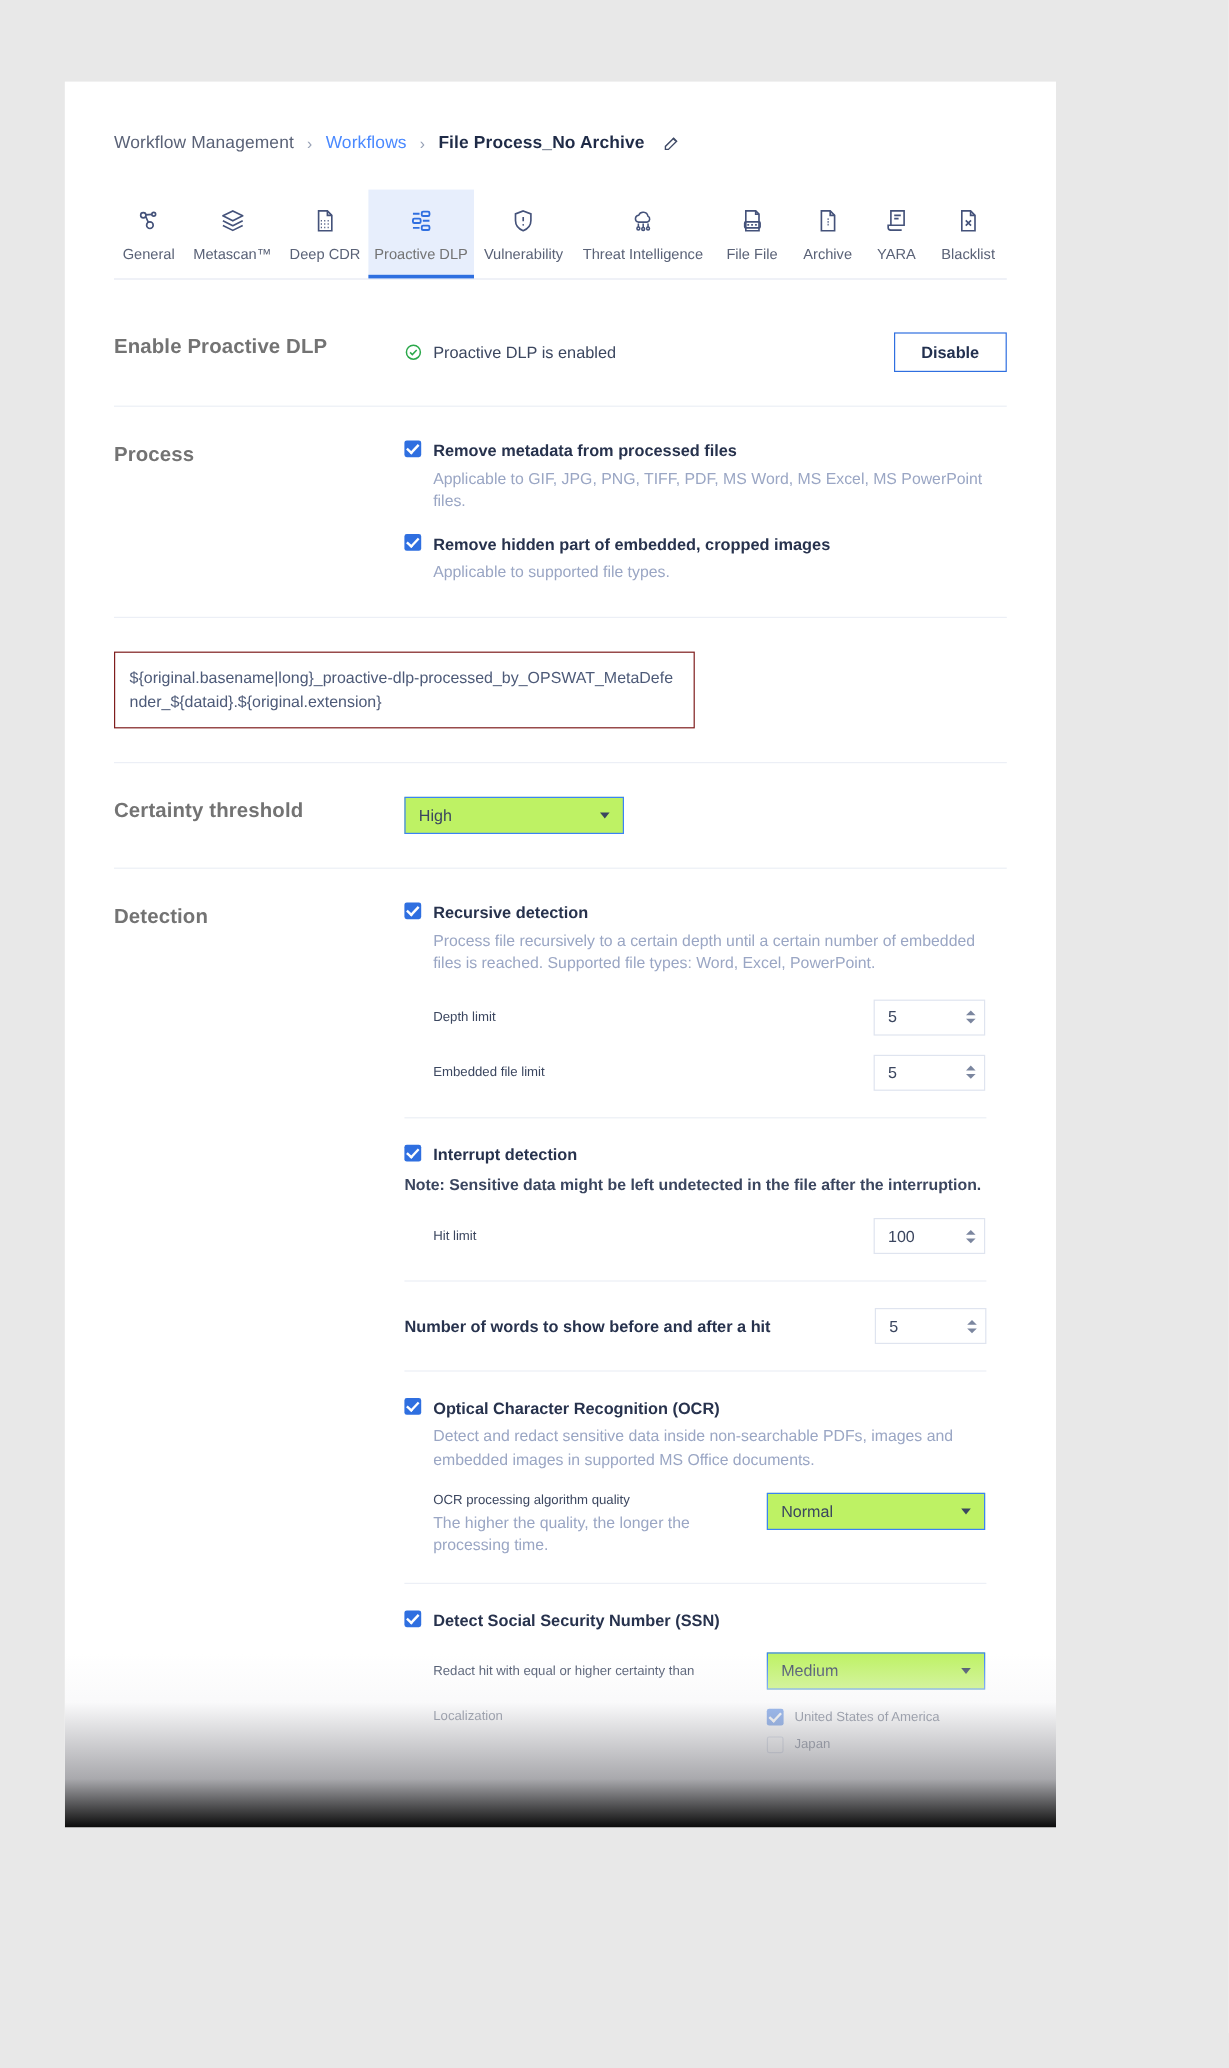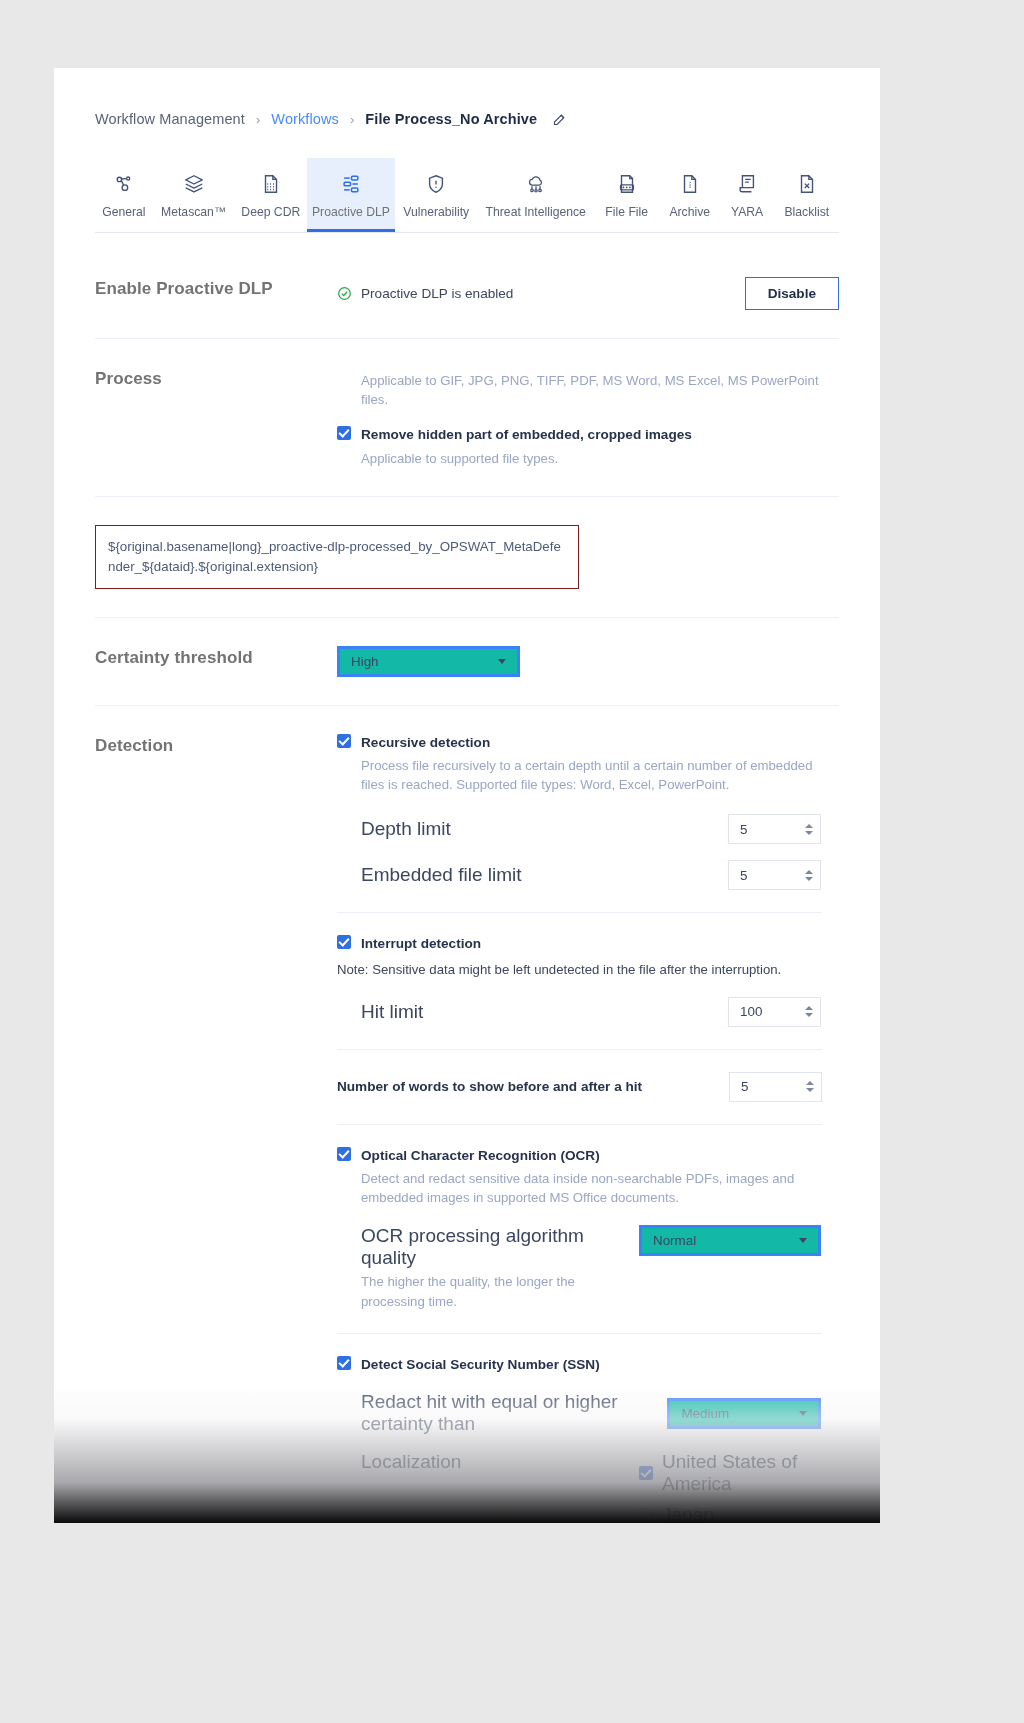--- a/index.html
+++ b/index.html
@@ -71,47 +71,47 @@
   .cb.on:after {
     content:""; position:absolute; left:4px; top:1px;
     width:4px; height:8px; border:solid #fff; border-width:0 2px 2px 0;
     transform:rotate(43deg);
   }
   .cb.off { background:#fff; border:1px solid #c3cbdd; }
 
   .chk-row { display:flex; align-items:flex-start; gap:10px; }
   .chk-row .t { font-size:13.6px; font-weight:bold; color:#27324d; line-height:1.35; }
   .hint { color:#9aa6c4; font-size:13.2px; line-height:1.45; margin-top:4px; }
-  .hint.dk { color:#3b465f; }
+  .hint.dk { color:#3b465f;font-weight:bold; }
   .ind { margin-left:24px; }
 
   .textarea {
     border:1px solid #7f1d1d; padding:11px 12px;
     font-size:13.3px; color:#4d5a78; line-height:1.5;
     width:484px; word-break:break-all;
   }
 
   .select {
-    border:3px solid #3b82f6; background:#14b8a6;
+    border:1px solid #3b82f6; background:#bef264;
     height:31px; display:flex; align-items:center; justify-content:space-between;
     padding:0 11px; font-size:13.4px; color:#3b465f; cursor:pointer;
   }
   .select .car { border-left:4.5px solid transparent; border-right:4.5px solid transparent; border-top:5px solid #3b465f; }
 
   .spin {
     border:1px solid #dfe4ef; background:#fff; width:93px; height:30px;
     display:flex; align-items:center; justify-content:space-between;
     padding:0 7px 0 11px; font-size:13.4px; color:#3b465f;
   }
   .spin .arrows { display:flex; flex-direction:column; gap:3px; cursor:pointer; }
   .spin .up { border-left:4px solid transparent; border-right:4px solid transparent; border-bottom:4.5px solid #7b869f; }
   .spin .dn { border-left:4px solid transparent; border-right:4px solid transparent; border-top:4.5px solid #7b869f; }
 
   .field-row { display:flex; align-items:center; justify-content:space-between; margin-top:16px; }
-  .field-row .fl { font-size:19px; color:#3b465f; }
+  .field-row .fl { font-size:11px; color:#3b465f; }
 
   .subdiv { border-top:1px solid #eceff6; margin:22px 0 0 0; padding-top:22px; }
 
   
   .fade {
     position:absolute; left:0; right:0; bottom:0; height:145px;
     background:linear-gradient(to bottom, rgba(255,255,255,0) 0%, rgba(245,245,247,.55) 28%, rgba(150,150,155,.82) 72%, #0a0a0a 100%);
     pointer-events:none;
   }
 </style>
@@ -272,20 +272,24 @@
             <span>Proactive DLP is enabled</span>
           </div>
           <button class="btn-outline">Disable</button>
         </div>
       </div>
     </div>
 
     <div class="section">
       <div class="sec-label">Process</div>
       <div class="sec-body">
+        <div class="chk-row">
+          <span class="cb on"></span>
+          <span class="t">Remove metadata from processed files</span>
+        </div>
         <div class="hint ind">Applicable to GIF, JPG, PNG, TIFF, PDF, MS Word, MS Excel, MS PowerPoint files.</div>
 
         <div class="chk-row" style="margin-top:17px">
           <span class="cb on"></span>
           <span class="t">Remove hidden part of embedded, cropped images</span>
         </div>
         <div class="hint ind">Applicable to supported file types.</div>
       </div>
     </div>
 

